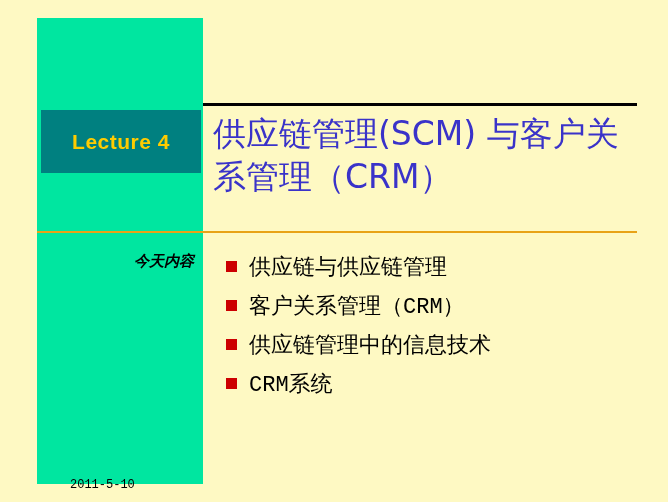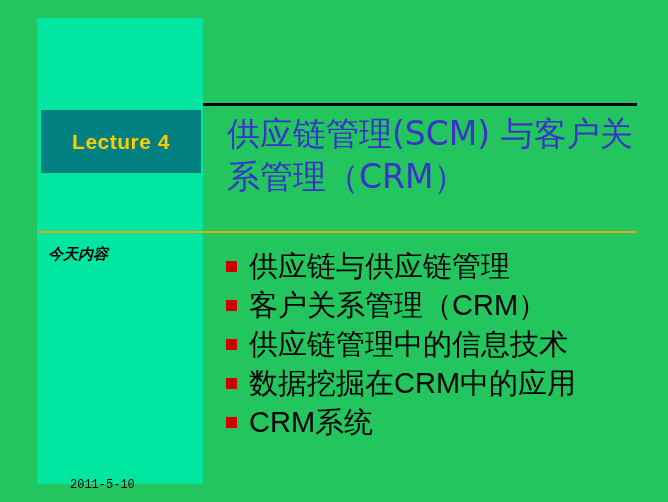--- a/index.html
+++ b/index.html
@@ -4,21 +4,21 @@
 <style>
   html, body {
     margin: 0;
     padding: 0;
     background: #ffffff;
   }
   #slide {
     position: relative;
     width: 668px;
     height: 502px;
-    background: #22c55e;
+    background: #fef9c3;
     overflow: hidden;
     font-family: "Liberation Sans", sans-serif;
   }
   
   #left-band {
     position: absolute;
     left: 37px;
     top: 18px;
     width: 166px;
     height: 466px;
@@ -57,36 +57,36 @@
     position: absolute;
     left: 37px;
     top: 231px;
     width: 600px;
     height: 2px;
     background: #e8a317;
   }
   
   #title {
     position: absolute;
-    left: 227px;
+    left: 213px;
     top: 112px;
     width: 430px;
     color: #3a33c9;
     font-size: 33px;
     line-height: 43px;
     font-weight: normal;
     font-family: "DejaVu Sans", sans-serif;
   }
   
   #subtitle {
     position: absolute;
     left: 48px;
-    top: 245px;
+    top: 252px;
     width: 146px;
-    text-align: left;
+    text-align: right;
     color: #000000;
     font-size: 15px;
     font-weight: bold;
     font-style: italic;
     font-family: Liberation Serif, serif;
   }
   
   #bullets {
     position: absolute;
     left: 226px;
@@ -100,22 +100,22 @@
   }
   .bullet-marker {
     width: 11px;
     height: 11px;
     background: #cc0000;
     margin-right: 12px;
     flex: 0 0 auto;
   }
   .bullet-text {
     color: #000000;
-    font-size: 29px;
-    font-family: Liberation Sans, sans-serif;
+    font-size: 22px;
+    font-family: Liberation Mono, monospace;
     white-space: nowrap;
   }
   
   #date {
     position: absolute;
     left: 70px;
     top: 478px;
     color: #000000;
     font-size: 12px;
     font-family: Liberation Mono, monospace;
@@ -148,23 +148,19 @@
     <div class="bullet-row">
       <span class="bullet-marker"></span>
       <span class="bullet-text">客户关系管理（CRM）</span>
     </div>
     <div class="bullet-row">
       <span class="bullet-marker"></span>
       <span class="bullet-text">供应链管理中的信息技术</span>
     </div>
     <div class="bullet-row">
       <span class="bullet-marker"></span>
-      <span class="bullet-text">数据挖掘在CRM中的应用</span>
-    </div>
-    <div class="bullet-row">
-      <span class="bullet-marker"></span>
       <span class="bullet-text">CRM系统</span>
     </div>
   </div>
 
   <div id="date">2011-5-10</div>
 
 </div>
 
 </body></html>

